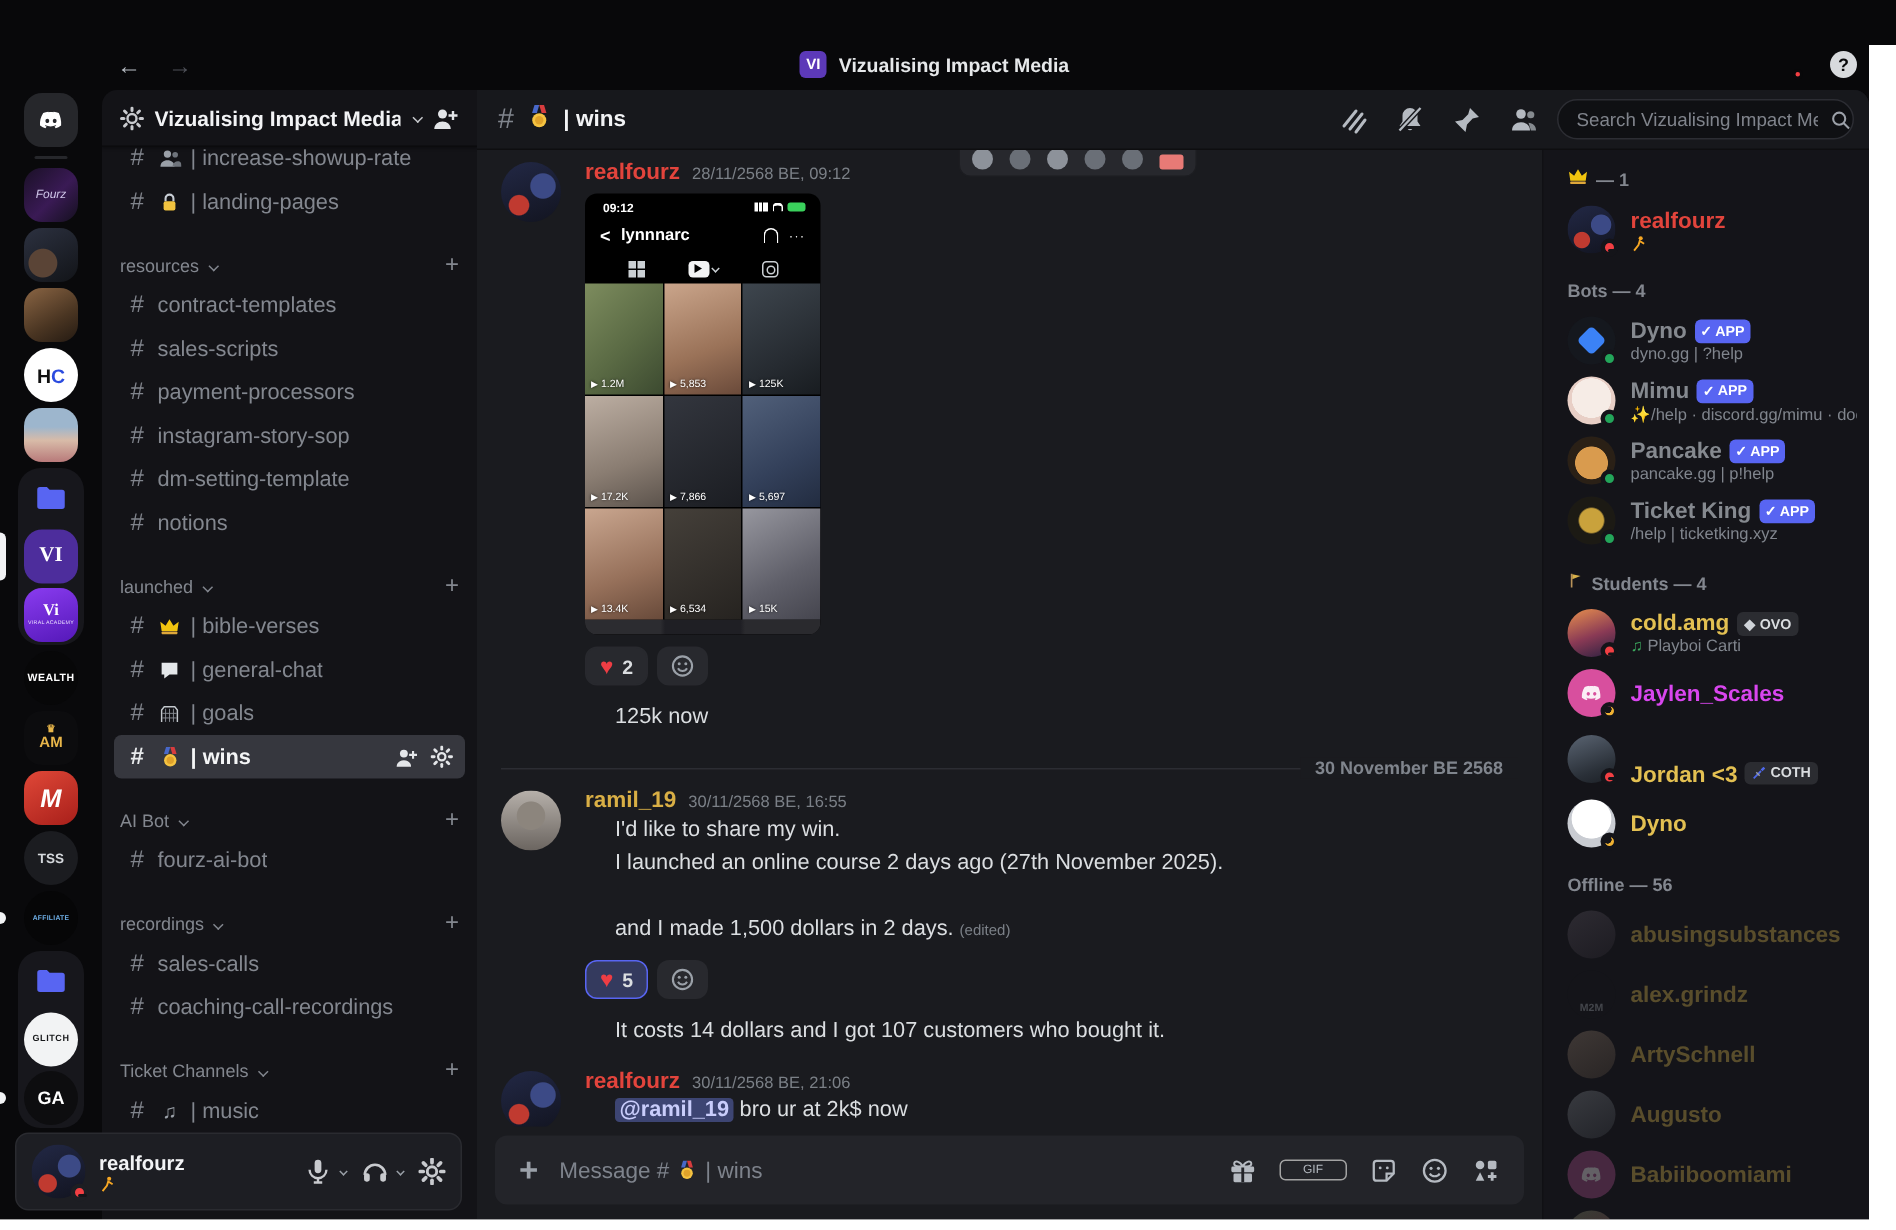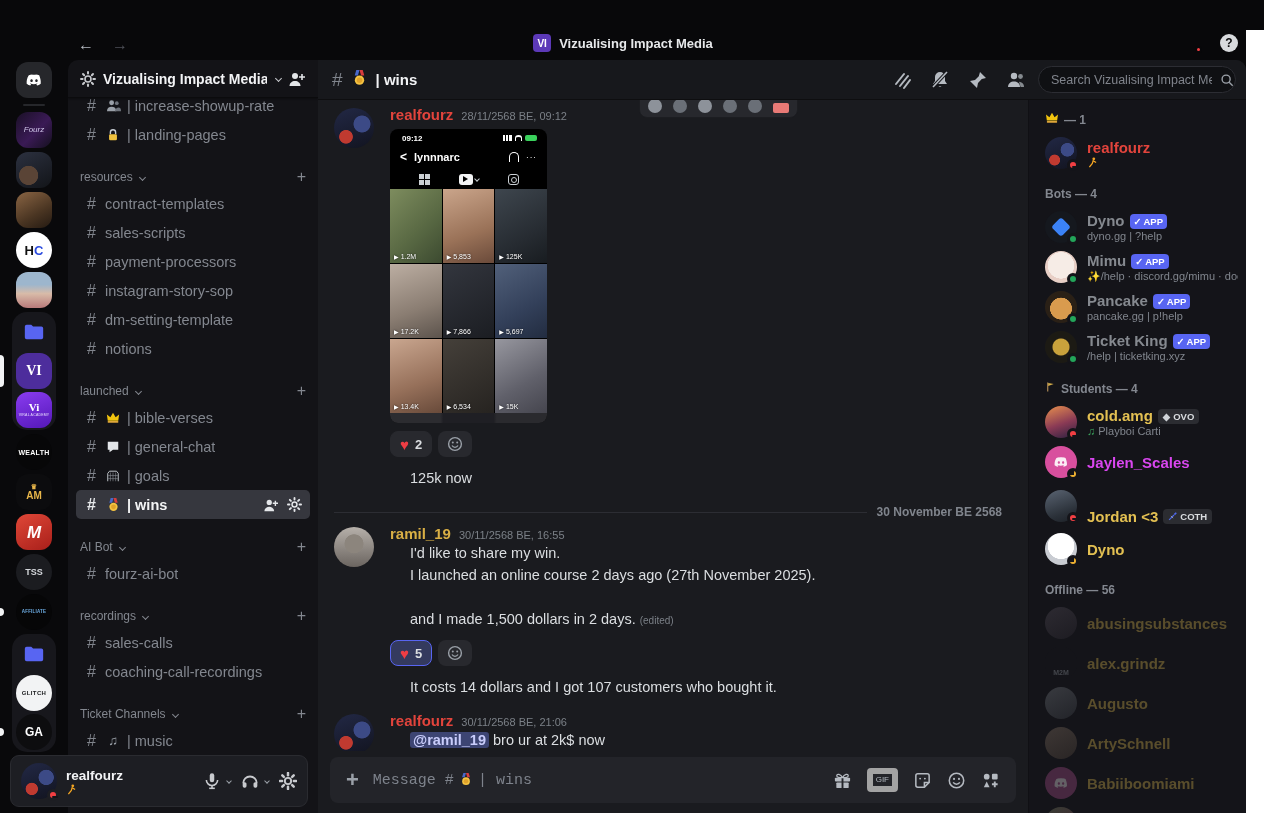--- a/index.html
+++ b/index.html
@@ -173,24 +173,24 @@
   .t5{background:linear-gradient(150deg,#33363e,#1b1d22);}
   .t6{background:linear-gradient(150deg,#51607a,#33405a 60%,#222c40);}
   .t7{background:linear-gradient(160deg,#c9a68f,#96705a 60%,#684a3a);}
   .t8{background:linear-gradient(150deg,#45403a,#262320);}
   .t9{background:linear-gradient(150deg,#97979f,#60606a 60%,#45454e);}
   .ph-sliver{height:10px;background:linear-gradient(90deg,#2c2c30 0 32%,#1f1f24 34% 66%,#2a2a2e 68%);}
   
   .inputbar{flex:none;margin:6px 12px 10px 12px;height:46px;background:#232429;border-radius:8px;
             display:flex;align-items:center;padding:0 16px;gap:14px;}
   .plus-btn{color:#9aa0a8;font-size:22px;font-weight:bold;}
-  .input-ph{display:flex;gap:5px;color:#7e838c;font-size:15px;flex:1;font-family:Liberation Mono, monospace;}
+  .input-ph{display:flex;align-items:center;gap:5px;color:#7e838c;font-size:15px;flex:1;}
   .ibar-icons{display:flex;gap:15px;align-items:center;color:#b5bac1;}
-  .gif-badge{border:6px solid #a3a3a3;border-radius:4px;color:#b5bac1;font-size:8px;font-weight:normal;
-             padding:2px 3px;line-height:1;}
+  .gif-badge{border:1px solid #a3a3a3;border-radius:4px;color:#b5bac1;font-size:8px;font-weight:normal;
+             padding:2px 15px;line-height:1;}
   
   .members{flex:1;background:#141419;padding:10px 8px 0 16px;overflow:hidden;border-left:1px solid #101014;}
   .role-head{display:flex;align-items:center;gap:5px;color:#83878f;font-size:12px;font-weight:bold;
              margin:14px 0 6px 0;}
   .member{display:flex;align-items:center;gap:10px;padding:4px 0;border-radius:5px;}
   .mav{width:32px;height:32px;border-radius:50%;flex:none;position:relative;}
   .mname{font-size:15px;font-weight:bold;white-space:nowrap;overflow:hidden;}
   .mcol{min-width:0;flex:1;}
   .mstatus{color:#80858d;font-size:11px;white-space:nowrap;overflow:hidden;display:flex;align-items:center;gap:3px;margin-top:1px;}
   .gray{color:#85898f;} 
@@ -930,26 +930,26 @@
             </div>
           <div class="member offline">
             <span class="mav av-o1"></span>
             <span class="mname" style="color:#d9b74f;">abusingsubstances</span>
           </div>
           <div class="member offline">
             <span class="mav av-o2">M2M</span>
             <span class="mname" style="color:#d9b74f;">alex.grindz</span>
           </div>
           <div class="member offline">
+            <span class="mav av-o3"></span>
+            <span class="mname" style="color:#d9b74f;">ArtySchnell</span>
+          </div>
+          <div class="member offline">
             <span class="mav av-o4"></span>
             <span class="mname" style="color:#d9b74f;">Augusto</span>
-          </div>
-          <div class="member offline">
-            <span class="mav av-o3"></span>
-            <span class="mname" style="color:#d9b74f;">ArtySchnell</span>
           </div>
           <div class="member offline">
             <span class="mav av-o5">
                 <svg class="dlogo-sm" viewBox="0 0 28 20">
                   <path d="M23.1 1.9C21.2 1 19.2.5 17.1.3l-.3.6c-1.9-.3-3.7-.3-5.6 0L10.9.3C8.8.5 6.8 1 4.9 1.9 1.7 6.8.8 11.6 1.2 16.4c2.2 1.6 4.3 2.6 6.4 3.3l1.3-2.1c-.7-.3-1.4-.6-2-1l.5-.4c4 1.8 8.3 1.8 12.2 0l.5.4c-.6.4-1.3.7-2 1l1.3 2.1c2.1-.7 4.2-1.7 6.4-3.3.5-5.5-.9-10.2-2.7-14.5zM9.7 13.6c-1.2 0-2.2-1.1-2.2-2.5S8.5 8.6 9.7 8.6s2.3 1.1 2.2 2.5c0 1.4-1 2.5-2.2 2.5zm8.6 0c-1.2 0-2.2-1.1-2.2-2.5s1-2.5 2.2-2.5 2.3 1.1 2.2 2.5c0 1.4-1 2.5-2.2 2.5z"></path>
                 </svg>
               </span>
             <span class="mname" style="color:#d9b74f;">Babiiboomiami</span>
           </div>
           <div class="member offline">

